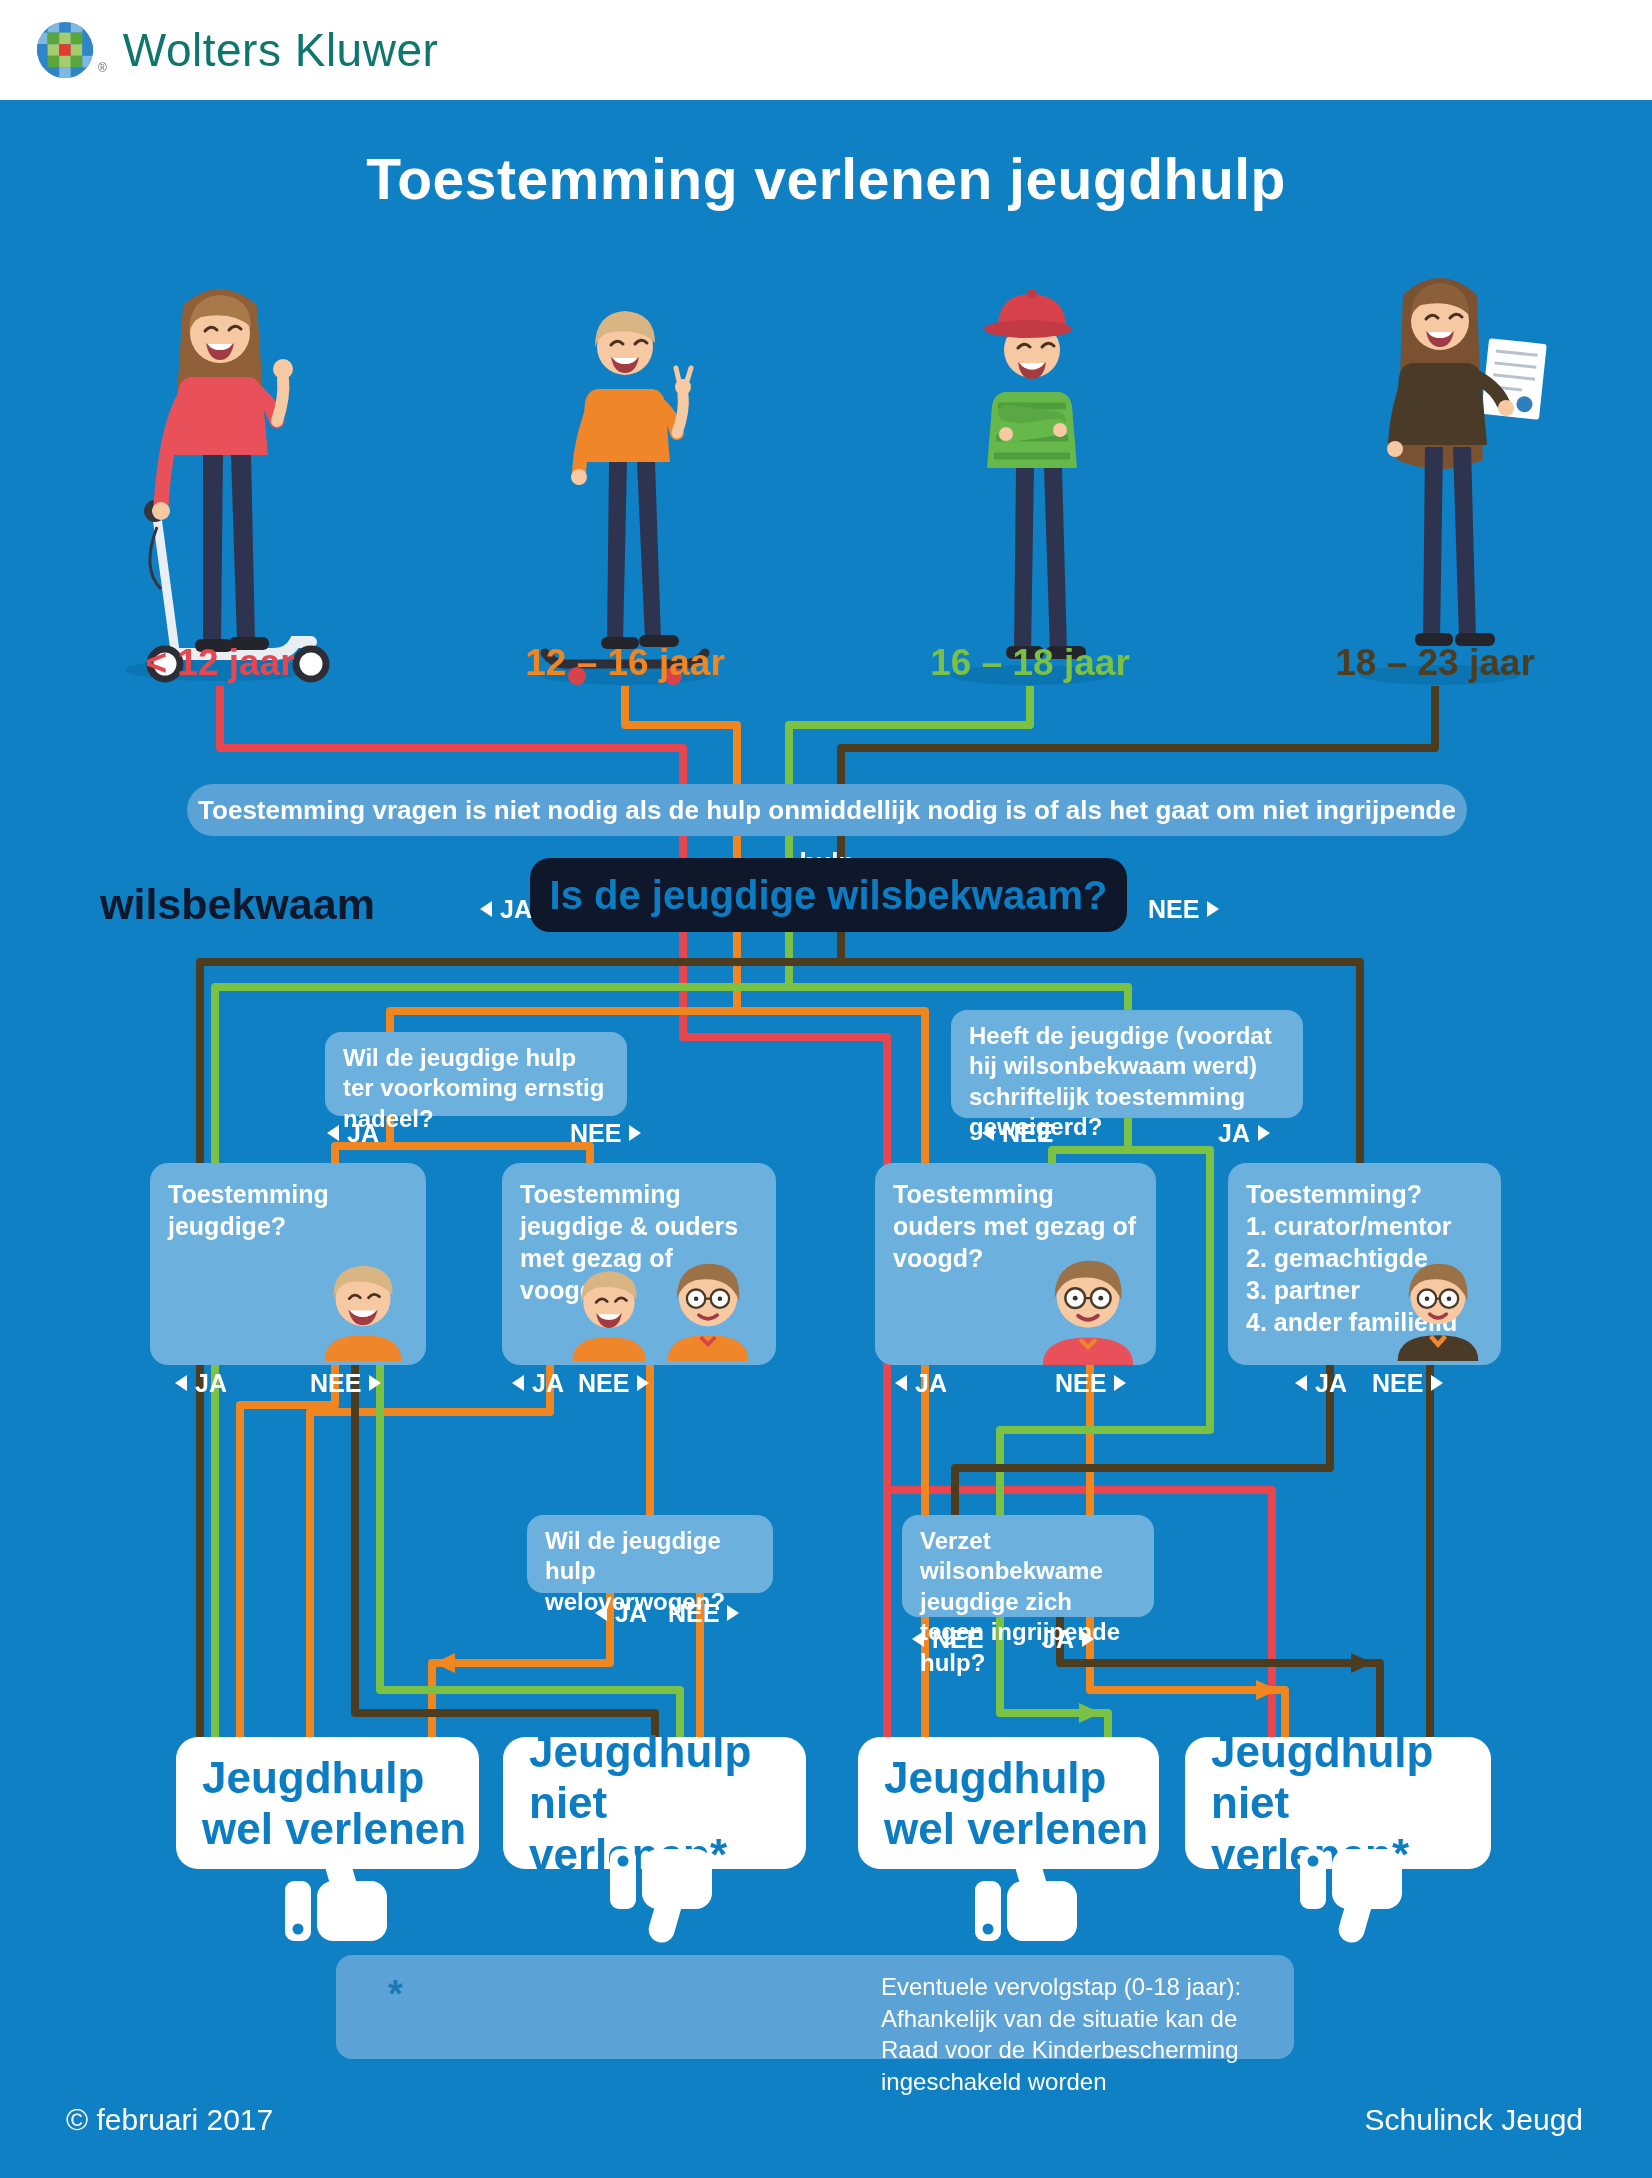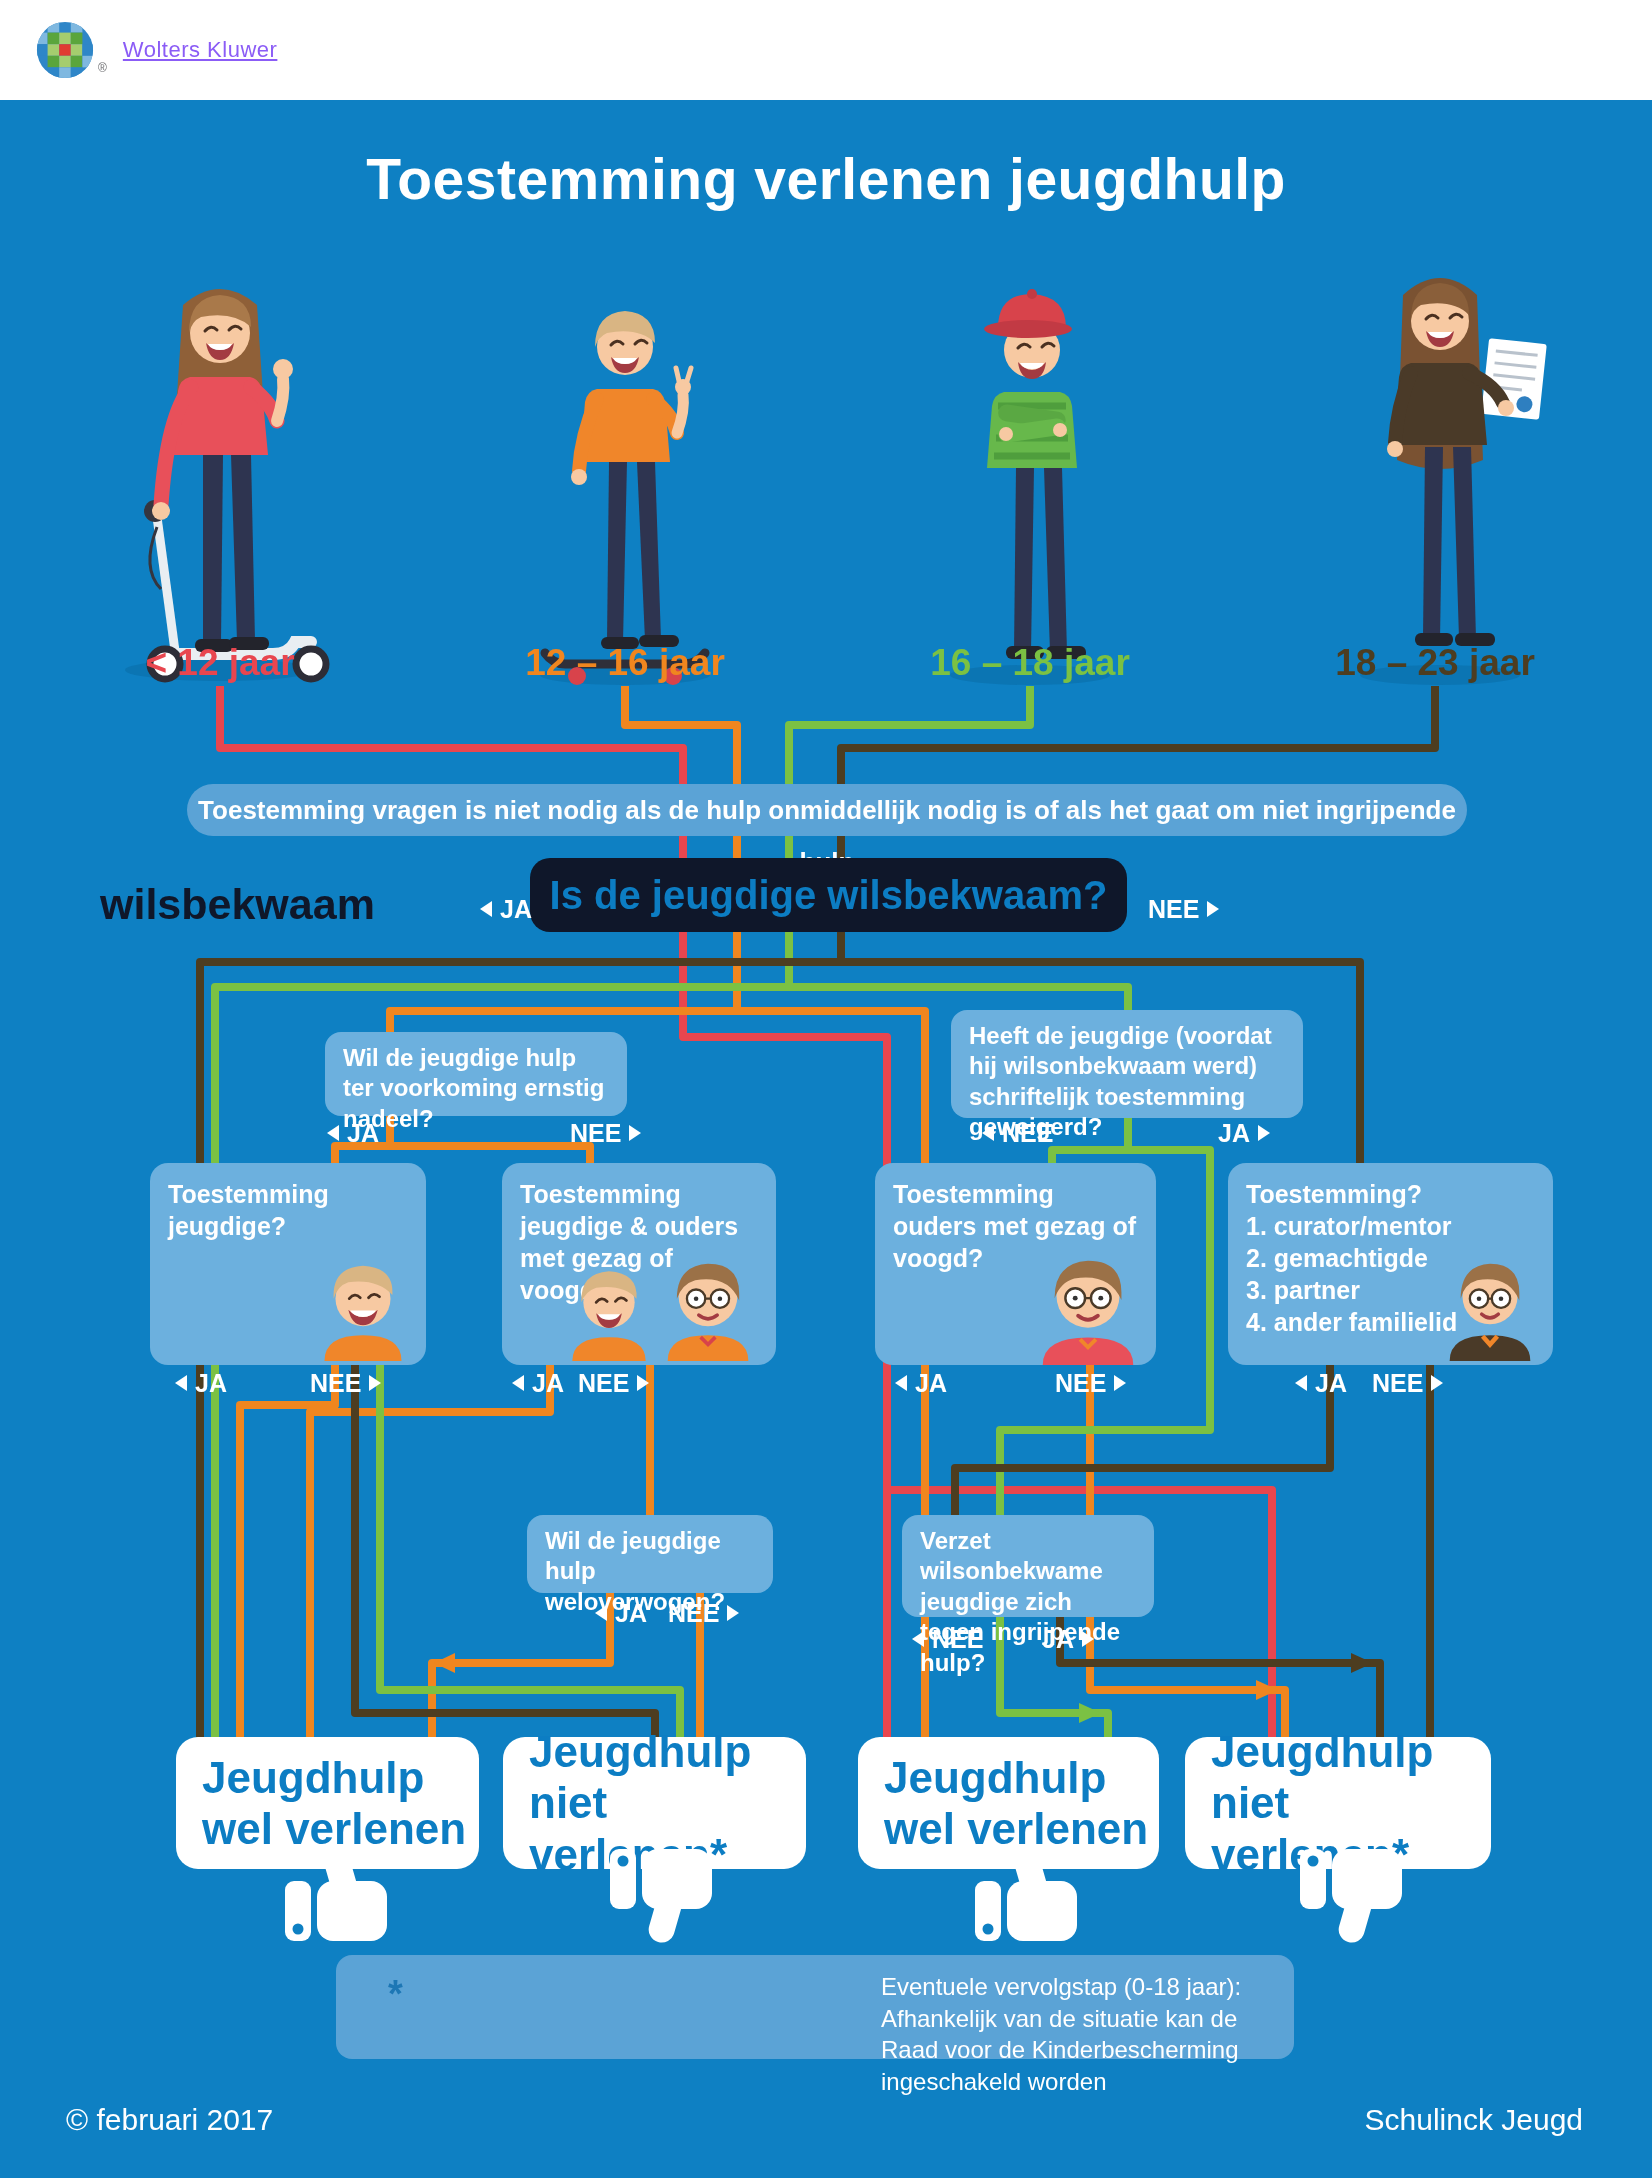--- a/index.html
+++ b/index.html
@@ -1,21 +1,21 @@
 <!DOCTYPE html>
 <html><head>
 <meta charset="utf-8">
 <style>
   html,body{margin:0;padding:0;background:#0e80c3;}
   .canvas{position:relative;width:1652px;height:2178px;background:#0e80c3;overflow:hidden;
           font-family:"Liberation Sans","DejaVu Sans",sans-serif;}
   
   .topbar{position:absolute;left:0;top:0;width:100%;height:100px;background:#ffffff;display:flex;align-items:center;}
   .logo-wrap{display:flex;align-items:flex-end;margin-left:36px;gap:4px;}
-  .brand-text{font-size:22px;color:#8b5cf6;letter-spacing:0.5px;margin-left:12px;line-height:58px;text-decoration:underline;}
+  .brand-text{font-size:46px;color:#0f766e;letter-spacing:0.5px;margin-left:12px;line-height:58px;}
   .reg{font-size:12px;color:#6d6e71;align-self:flex-end;margin-bottom:4px;}
   
   .main-title{position:absolute;left:0;top:146px;width:100%;text-align:center;color:#ffffff;
               font-size:57px;font-weight:bold;letter-spacing:0.5px;}
   
   .age-label{position:absolute;top:642px;width:320px;text-align:center;font-size:37px;font-weight:bold;transform:translateX(-160px);}
   
   .flow{position:absolute;left:0;top:0;}
   
   .banner{position:absolute;left:187px;top:784px;width:1280px;height:52px;background:#5ba3d6;border-radius:26px;
@@ -321,21 +321,21 @@
       <circle cx="73" cy="52" r="10" fill="#fff" stroke="#4a3a28" stroke-width="2.5"></circle>
       <path d="M57,52 h6" stroke="#4a3a28" stroke-width="2.5"></path>
       <circle cx="47" cy="52" r="2.5" fill="#333"></circle>
         <circle cx="73" cy="52" r="2.5" fill="#333"></circle>
       <path d="M50,70 q10,8 20,0" stroke="#a33b42" stroke-width="4" fill="none" stroke-linecap="round"></path>
       <path d="M14,120 q0,-28 46,-28 q46,0 46,28 z" fill="#e8505a"></path>
       <path d="M52,94 l8,8 8,-8" fill="none" stroke="#f0862a" stroke-width="4"></path>
     </svg>
   </div>
 
-  <div class="cbox" style="left:1228px;width:325px;">
+  <div class="cbox" style="left:1228px;width:273px;">
     <div>Toestemming?</div>
     <ul class="clist">
       <li>1. curator/mentor</li>
       <li>2. gemachtigde</li>
       <li>3. partner</li>
       <li>4. ander familielid</li>
     </ul>
     <svg class="face" width="110" height="118" viewBox="0 0 120 120">
       <circle cx="60" cy="50" r="30" fill="#f7c9a2"></circle>
       <path d="M28,52 Q28,16 60,14 Q92,14 92,46 L92,54 Q80,26 46,32 Q32,36 28,52 Z" fill="#9b7147"></path>

